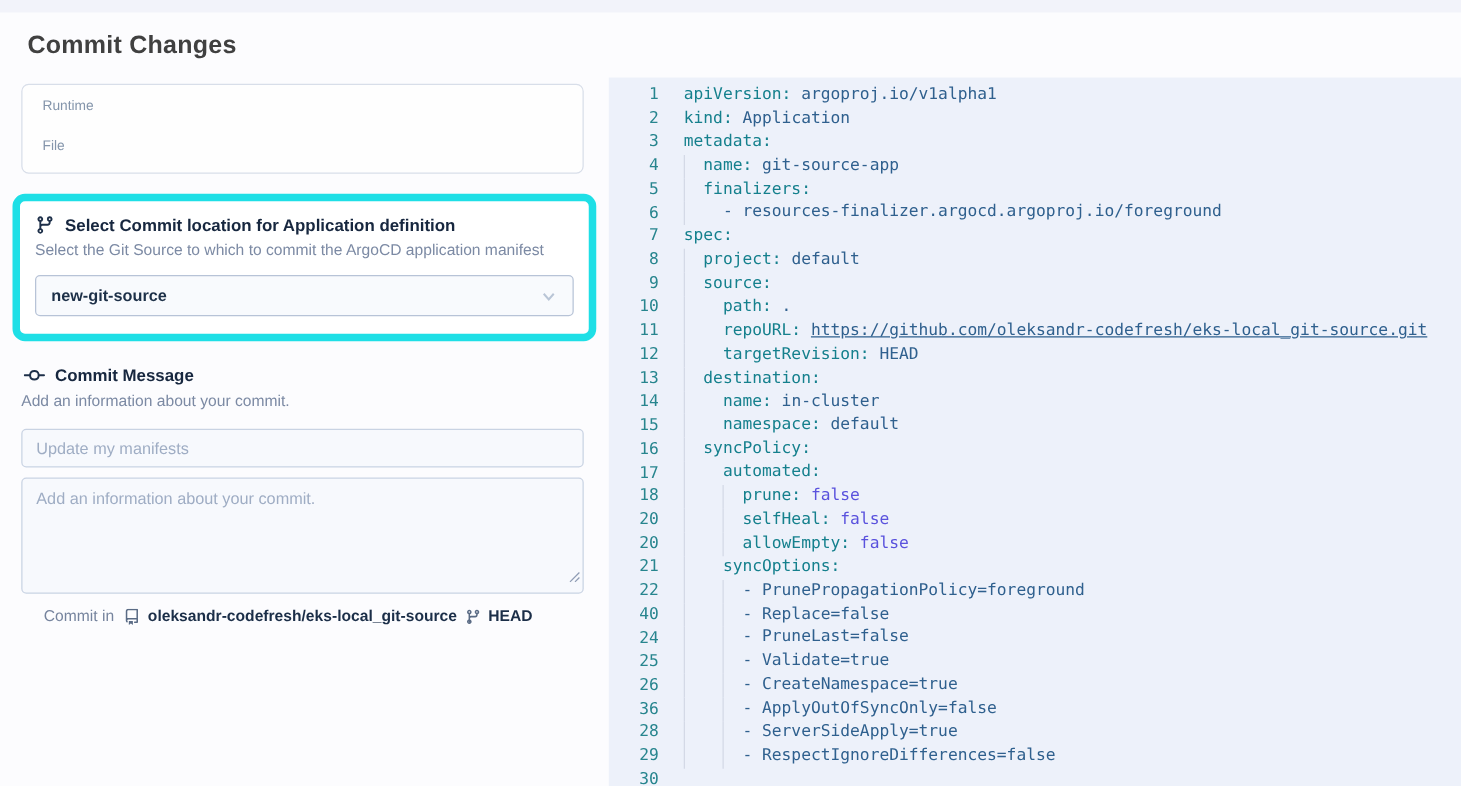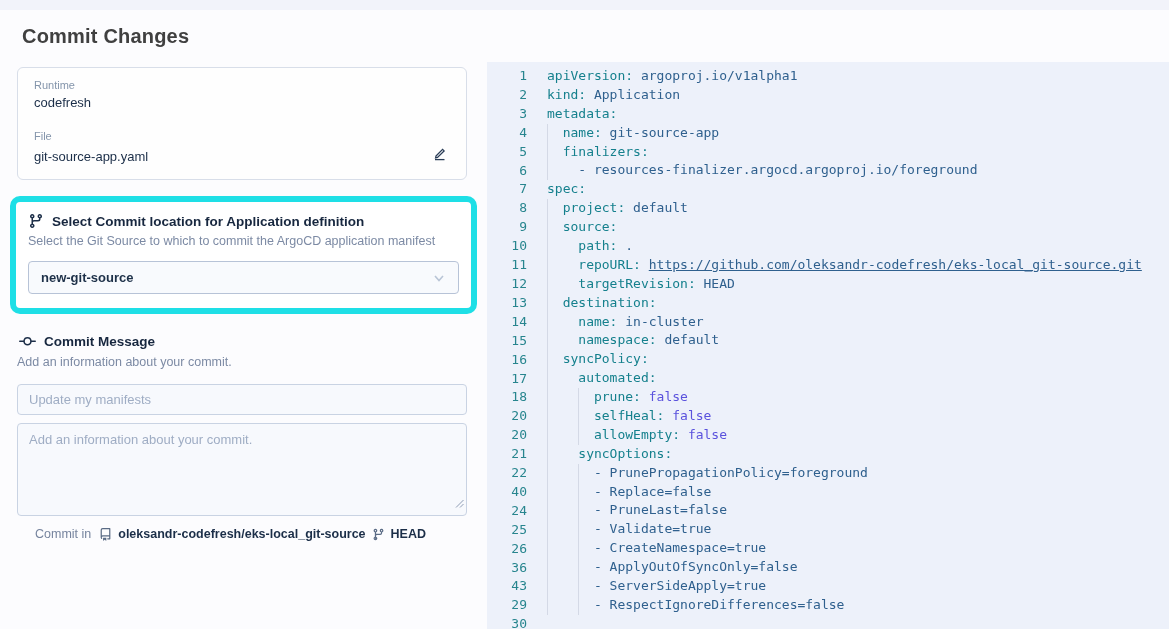--- a/index.html
+++ b/index.html
@@ -119,33 +119,21 @@
 <body>
 
 <div class="top-strip"></div>
 
 <div class="left-panel">
 
   <h1 class="page-title">Commit Changes</h1>
 
   <div class="runtime-card">
     <div class="field-label">Runtime</div>
-    <div class="field-value">codefresh</div>
     <div class="field-label mt10">File</div>
-    <div class="file-row">
-      <div class="field-value">git-source-app.yaml</div>
-      <button class="icon-btn">
-        <span style="display:flex">
-          <svg width="16" height="16" viewBox="0 0 16 16" fill="none" stroke="currentColor" stroke-width="1.3">
-            <path d="M5 11 L11.6 4.4 L13.1 5.9 L6.5 12.5 L4.6 12.9 Z" fill="none"></path>
-            <line x1="4" y1="14.6" x2="13.5" y2="14.6"></line>
-          </svg>
-        </span>
-      </button>
-    </div>
   </div>
 
   <div class="highlight-box">
     <div class="section-header">
       <span class="hdr-icon">
         <svg width="16" height="16" viewBox="0 0 16 16" fill="currentColor">
           <path d="M9.5 3.25a2.25 2.25 0 1 1 3 2.122V6A2.5 2.5 0 0 1 10 8.5H6a1 1 0 0 0-1 1v1.128a2.251 2.251 0 1 1-1.5 0V5.372a2.25 2.25 0 1 1 1.5 0v1.836A2.493 2.493 0 0 1 6 7h4a1 1 0 0 0 1-1v-.628a2.25 2.25 0 0 1-1.5-2.122ZM3.5 3.25a.75.75 0 1 0 1.5 0 .75.75 0 0 0-1.5 0Zm8.25-.75a.75.75 0 1 0 0 1.5.75.75 0 0 0 0-1.5ZM4.25 12a.75.75 0 1 0 0 1.5.75.75 0 0 0 0-1.5Z"></path>
         </svg>
       </span>
       <div class="section-title">Select Commit location for Application definition</div>
@@ -224,18 +212,18 @@
       <div class="ln">18</div>
       <div class="ln">20</div>
       <div class="ln">20</div>
       <div class="ln">21</div>
       <div class="ln">22</div>
       <div class="ln">40</div>
       <div class="ln">24</div>
       <div class="ln">25</div>
       <div class="ln">26</div>
       <div class="ln">36</div>
-      <div class="ln">43</div>
+      <div class="ln">28</div>
       <div class="ln">29</div>
       <div class="ln">30</div>
     </div>
   <div class="code-lines"><div class="code-line"><span class="tk-key">apiVersion:</span><span class="tk-val"> argoproj.io/v1alpha1</span></div><div class="code-line"><span class="tk-key">kind:</span><span class="tk-val"> Application</span></div><div class="code-line"><span class="tk-key">metadata:</span></div><div class="code-line"><span class="guide" style="left: 0ch;"></span><span class="tk-key">  name:</span><span class="tk-val"> git-source-app</span></div><div class="code-line"><span class="guide" style="left: 0ch;"></span><span class="tk-key">  finalizers:</span></div><div class="code-line"><span class="guide" style="left: 0ch;"></span><span class="tk-val">    - resources-finalizer.argocd.argoproj.io/foreground</span></div><div class="code-line"><span class="tk-key">spec:</span></div><div class="code-line"><span class="guide" style="left: 0ch;"></span><span class="tk-key">  project:</span><span class="tk-val"> default</span></div><div class="code-line"><span class="guide" style="left: 0ch;"></span><span class="tk-key">  source:</span></div><div class="code-line"><span class="guide" style="left: 0ch;"></span><span class="tk-key">    path:</span><span class="tk-val"> .</span></div><div class="code-line"><span class="guide" style="left: 0ch;"></span><span class="tk-key">    repoURL:</span><span class="tk-val"> </span><span class="tk-link">https://github.com/oleksandr-codefresh/eks-local_git-source.git</span></div><div class="code-line"><span class="guide" style="left: 0ch;"></span><span class="tk-key">    targetRevision:</span><span class="tk-val"> HEAD</span></div><div class="code-line"><span class="guide" style="left: 0ch;"></span><span class="tk-key">  destination:</span></div><div class="code-line"><span class="guide" style="left: 0ch;"></span><span class="tk-key">    name:</span><span class="tk-val"> in-cluster</span></div><div class="code-line"><span class="guide" style="left: 0ch;"></span><span class="tk-key">    namespace:</span><span class="tk-val"> default</span></div><div class="code-line"><span class="guide" style="left: 0ch;"></span><span class="tk-key">  syncPolicy:</span></div><div class="code-line"><span class="guide" style="left: 0ch;"></span><span class="tk-key">    automated:</span></div><div class="code-line"><span class="guide" style="left: 0ch;"></span><span class="guide" style="left: 4ch;"></span><span class="tk-key">      prune:</span><span class="tk-bool"> false</span></div><div class="code-line"><span class="guide" style="left: 0ch;"></span><span class="guide" style="left: 4ch;"></span><span class="tk-key">      selfHeal:</span><span class="tk-bool"> false</span></div><div class="code-line"><span class="guide" style="left: 0ch;"></span><span class="guide" style="left: 4ch;"></span><span class="tk-key">      allowEmpty:</span><span class="tk-bool"> false</span></div><div class="code-line"><span class="guide" style="left: 0ch;"></span><span class="tk-key">    syncOptions:</span></div><div class="code-line"><span class="guide" style="left: 0ch;"></span><span class="guide" style="left: 4ch;"></span><span class="tk-val">      - PrunePropagationPolicy=foreground</span></div><div class="code-line"><span class="guide" style="left: 0ch;"></span><span class="guide" style="left: 4ch;"></span><span class="tk-val">      - Replace=false</span></div><div class="code-line"><span class="guide" style="left: 0ch;"></span><span class="guide" style="left: 4ch;"></span><span class="tk-val">      - PruneLast=false</span></div><div class="code-line"><span class="guide" style="left: 0ch;"></span><span class="guide" style="left: 4ch;"></span><span class="tk-val">      - Validate=true</span></div><div class="code-line"><span class="guide" style="left: 0ch;"></span><span class="guide" style="left: 4ch;"></span><span class="tk-val">      - CreateNamespace=true</span></div><div class="code-line"><span class="guide" style="left: 0ch;"></span><span class="guide" style="left: 4ch;"></span><span class="tk-val">      - ApplyOutOfSyncOnly=false</span></div><div class="code-line"><span class="guide" style="left: 0ch;"></span><span class="guide" style="left: 4ch;"></span><span class="tk-val">      - ServerSideApply=true</span></div><div class="code-line"><span class="guide" style="left: 0ch;"></span><span class="guide" style="left: 4ch;"></span><span class="tk-val">      - RespectIgnoreDifferences=false</span></div><div class="code-line"></div></div>
 </div>
 
 </body></html>

